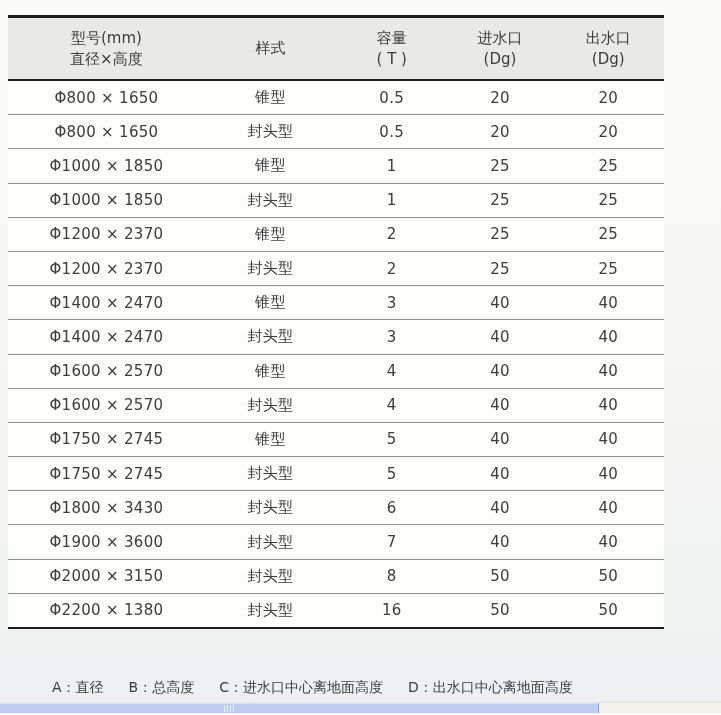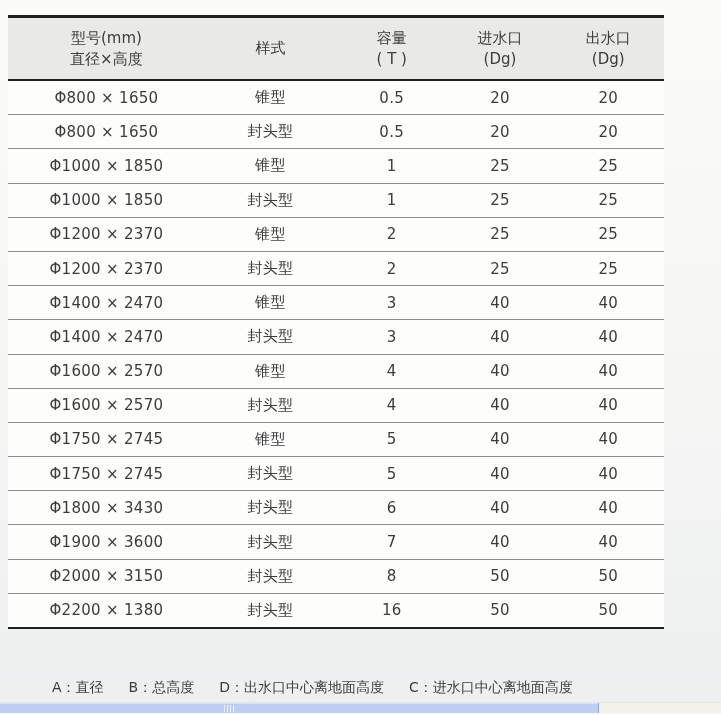--- a/index.html
+++ b/index.html
@@ -238,22 +238,22 @@
           <td>50</td>
           <td>50</td>
         </tr>
       </tbody>
   </table>
 </div>
 
 <div class="footer-notes">
     <span>A：直径</span>
     <span>B：总高度</span>
+    <span>C：进水口中心离地面高度</span>
     <span>D：出水口中心离地面高度</span>
-    <span>C：进水口中心离地面高度</span>
   </div>
 
 <div class="hscrollbar">
   <div class="hthumb">
     <div class="hgrip"></div>
   </div>
 </div>
 
 <div class="bottom-edge"></div>
 

